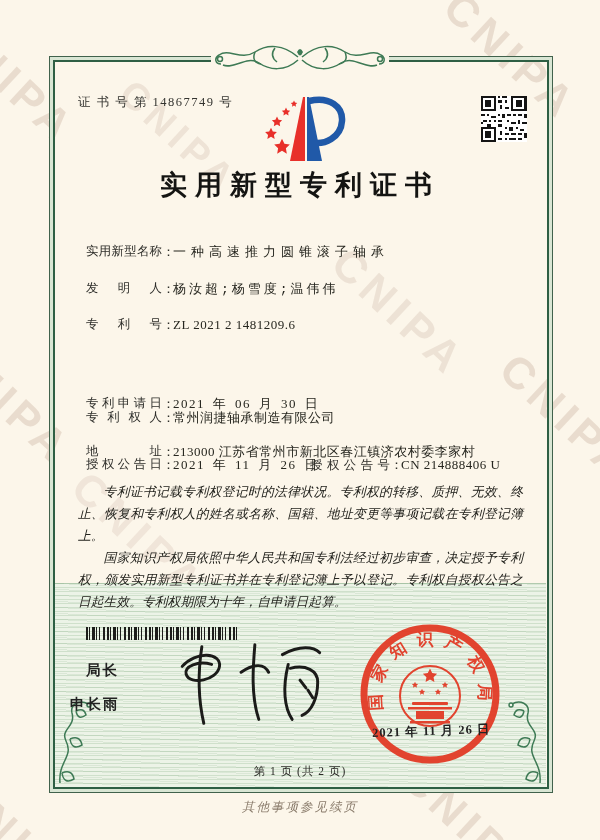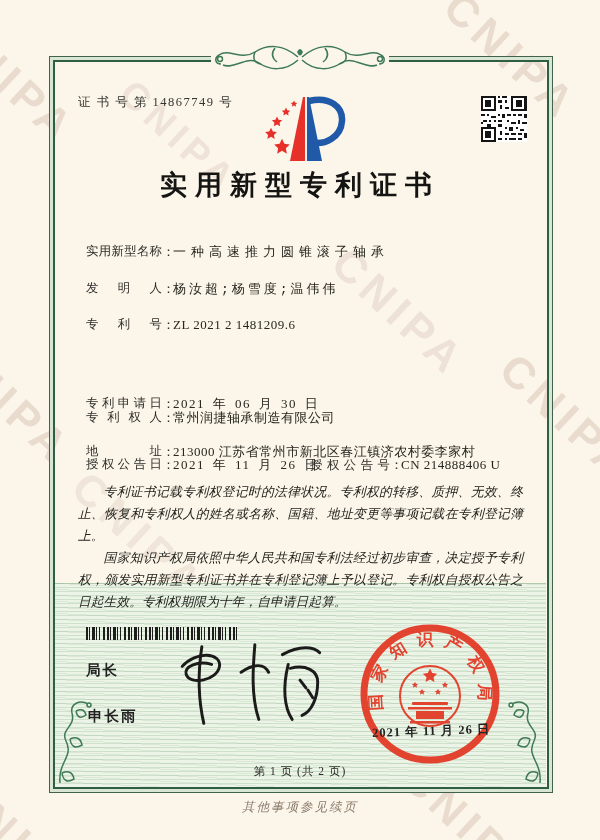--- a/index.html
+++ b/index.html
@@ -62,22 +62,22 @@
     background:repeating-linear-gradient(90deg,
       #1d1d1b 0 2px, rgba(0,0,0,0) 2px 3px,
       #1d1d1b 3px 4px, rgba(0,0,0,0) 4px 6px,
       #1d1d1b 6px 9px, rgba(0,0,0,0) 9px 10px,
       #1d1d1b 10px 11px, rgba(0,0,0,0) 11px 13px,
       #1d1d1b 13px 14px, rgba(0,0,0,0) 14px 17px,
       #1d1d1b 17px 19px, rgba(0,0,0,0) 19px 21px);}
 
   .sig-role{left:86px;top:661px;font-family:"Liberation Sans","DejaVu Sans",sans-serif;
             font-weight:700;font-size:14.5px;letter-spacing:2px;color:#222;}
-  .sig-name{left:88px;top:695px;font-family:"Liberation Sans","DejaVu Sans",sans-serif;
-            font-weight:700;font-size:14.5px;letter-spacing:2px;color:#222;margin-top:12px;}
+  .sig-name{left:70px;top:695px;font-family:"Liberation Sans","DejaVu Sans",sans-serif;
+            font-weight:700;font-size:14.5px;letter-spacing:2px;color:#222;}
   .signature{left:168px;top:633px;width:158px;height:108px;z-index:4;}
 
   .seal{left:358px;top:622px;width:144px;height:144px;z-index:4;opacity:.95;}
   .seal-date{left:372px;top:723px;width:120px;z-index:5;font-size:12.5px;font-weight:bold;
              letter-spacing:1px;color:#232323;transform:rotate(-2deg);white-space:nowrap;}
 
   .page-info{left:0;top:764px;width:100%;text-align:center;font-size:11.5px;
              letter-spacing:1px;color:#2b2b27;z-index:3;}
   .cont-note{left:0;top:799px;width:100%;text-align:center;font-size:12.5px;font-style:italic;
              letter-spacing:2px;color:#8a7c6c;z-index:3;}

